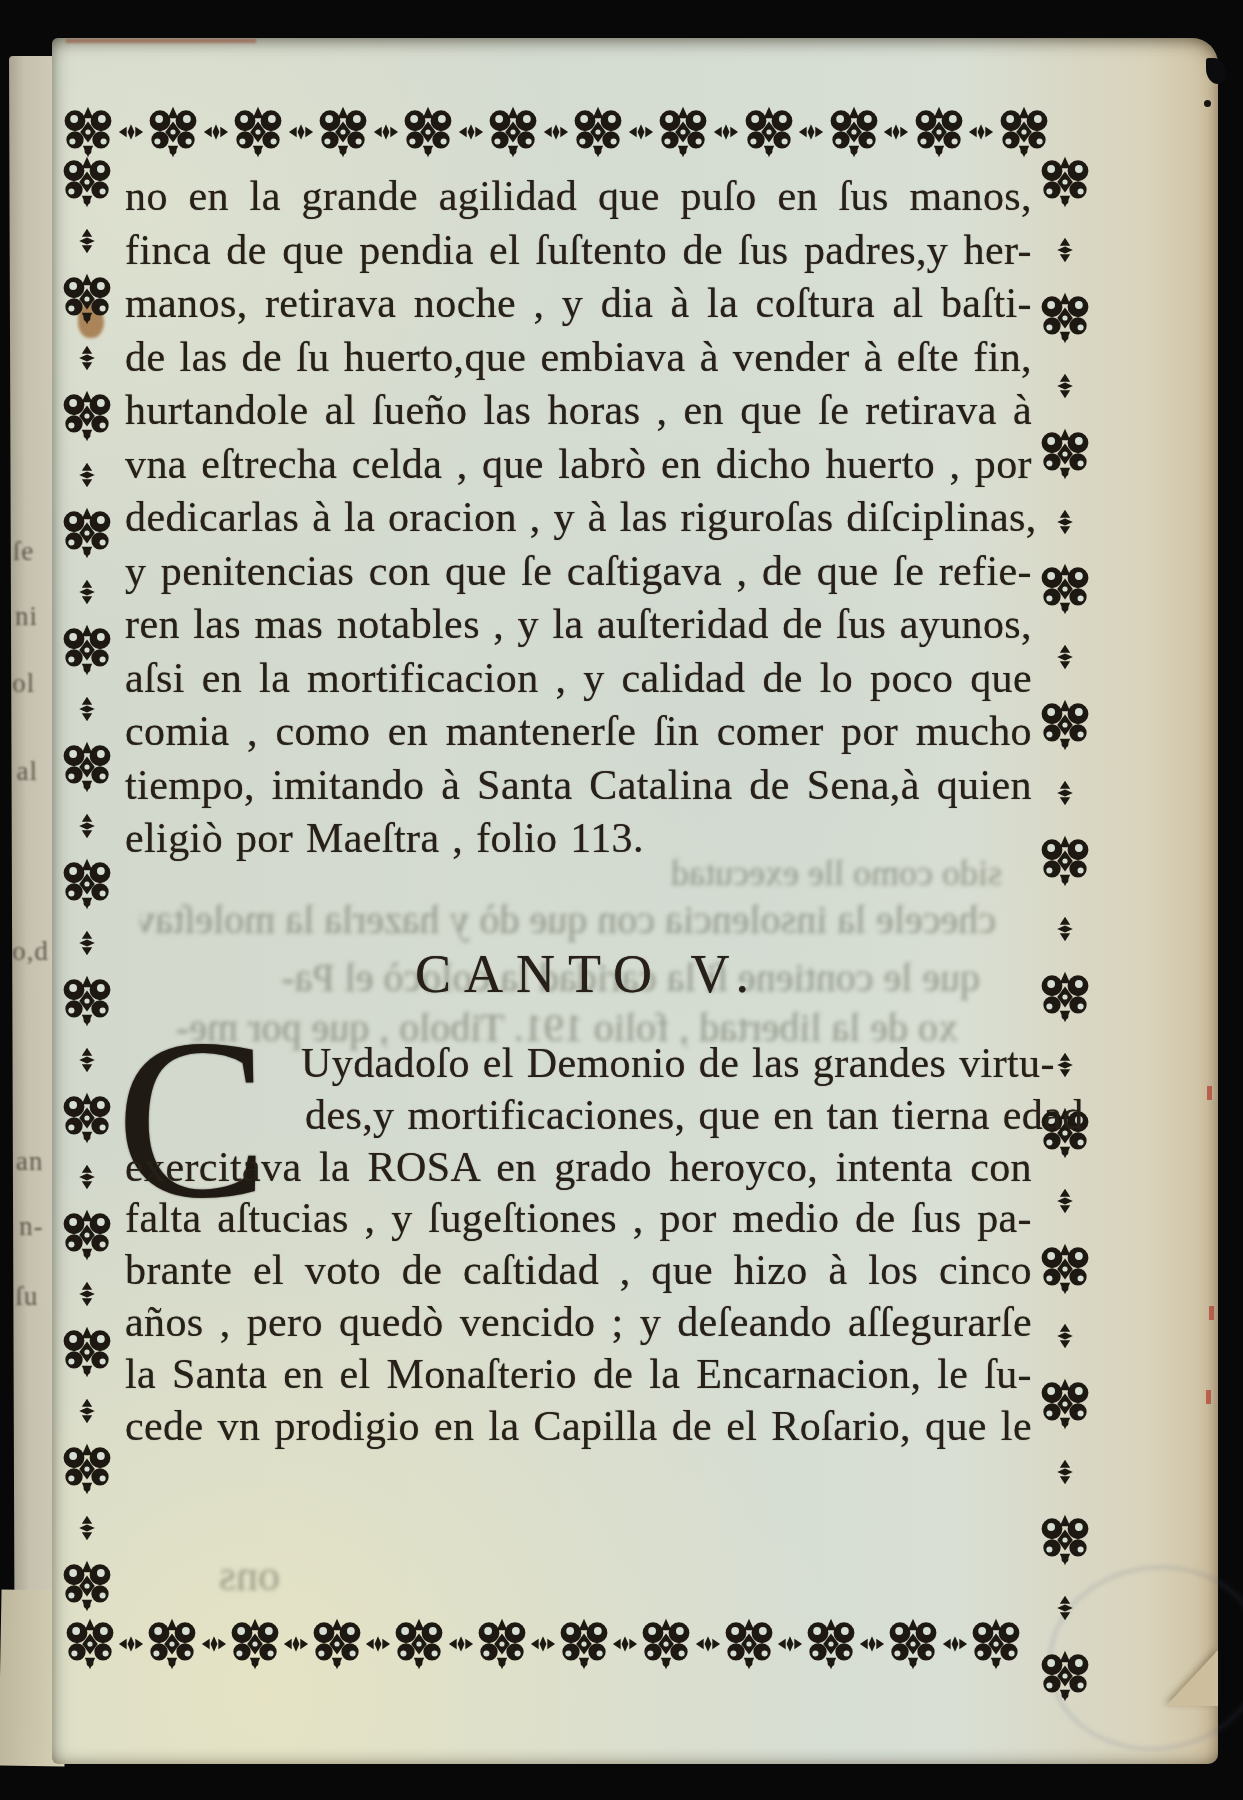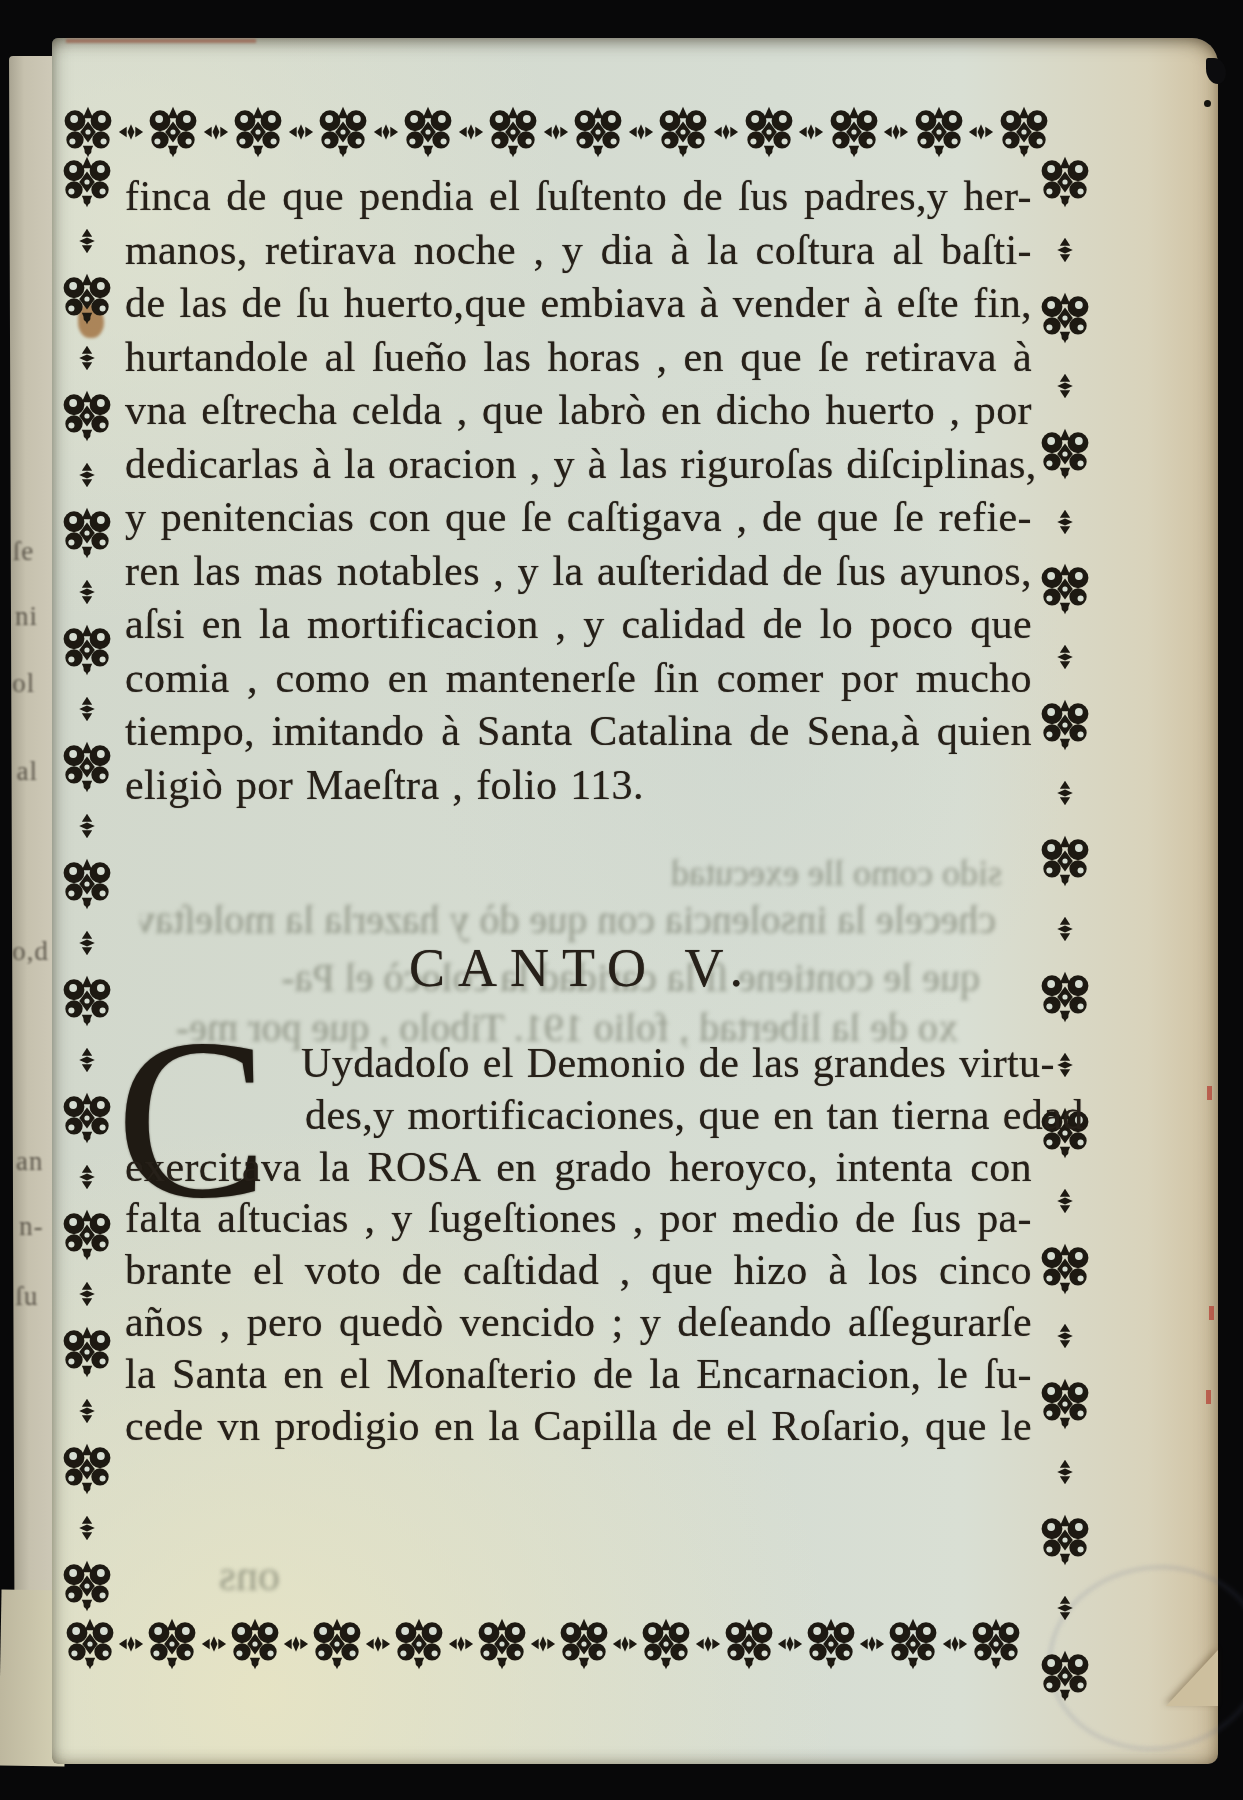--- a/index.html
+++ b/index.html
@@ -61,21 +61,21 @@
   
   .textcol{position:absolute;left:73px;width:907px;color:var(--ink);}
   .para{font-size:42px;letter-spacing:.4px;word-spacing:2px;
      text-shadow:0 0 1px rgba(38,30,22,.65);}
   .para .ln{height:53.5px;line-height:53.5px;white-space:nowrap;
      text-align:justify;text-align-last:justify;}
   .para2 .ln{height:51.8px;line-height:51.8px;}
   .ln.short{text-align-last:left;}
   .ln.ind1{padding-left:176px;}
   .ln.ind2{padding-left:156px;margin-left:24px;}
-  .canto{position:absolute;left:73px;top:895px;width:907px;margin:4px;
+  .canto{position:absolute;left:73px;top:895px;width:907px;margin:10px;
      font-size:54px;font-weight:normal;letter-spacing:13px;text-align:center;color:var(--ink);
      text-shadow:0 0 1px rgba(38,30,22,.7);}
   .dropcap{position:absolute;left:64px;top:1006px;font-size:228px;line-height:150px;
      color:#1f1a13;text-shadow:0 0 2px rgba(30,24,16,.6);}
   .sigline{position:absolute;left:73px;top:1514px;width:907px;height:50px;font-size:42px;color:var(--ink);
      text-shadow:0 0 1px rgba(38,30,22,.6);}
   .sig{position:absolute;left:488px;font-style:italic;letter-spacing:6px;}
   .catch{position:absolute;right:0;}
 </style>
 </head>
@@ -430,20 +430,21 @@
         </svg>
       </div>
 
     <div class="ghost" style="left:560px;top:814px;width:390px;font-size:36px">sido como lle executad</div>
     <div class="ghost" style="left:88px;top:858px;width:856px">checele la insolencia con que dò y hazerla la moleſtava,</div>
     <div class="ghost" style="left:88px;top:916px;width:840px">que le contiene ſi la caridad la colocò el Pa-</div>
     <div class="ghost" style="left:80px;top:966px;width:826px">xo de la libertad , folio 191. Tibolo , que por me-</div>
     <div class="ghost" style="left:108px;top:1512px;width:120px;font-size:44px">ons</div>
 
     <div class="textcol para para1" style="top:132px">
+      <div class="ln">no en la grande agilidad que puſo en ſus manos,</div>
       <div class="ln">finca de que pendia el ſuſtento de ſus padres,y her-</div>
       <div class="ln">manos, retirava noche , y dia à la coſtura al baſti-</div>
       <div class="ln">de las de ſu huerto,que embiava à vender à eſte fin,</div>
       <div class="ln">hurtandole al ſueño las horas , en que ſe retirava à</div>
       <div class="ln">vna eſtrecha celda , que labrò en dicho huerto , por</div>
       <div class="ln">dedicarlas à la oracion , y à las riguroſas diſciplinas,</div>
       <div class="ln">y penitencias con que ſe caſtigava , de que ſe refie-</div>
       <div class="ln">ren las mas notables , y la auſteridad de ſus ayunos,</div>
       <div class="ln">aſsi en la mortificacion , y calidad de lo poco que</div>
       <div class="ln">comia , como en mantenerſe ſin comer por mucho</div>

